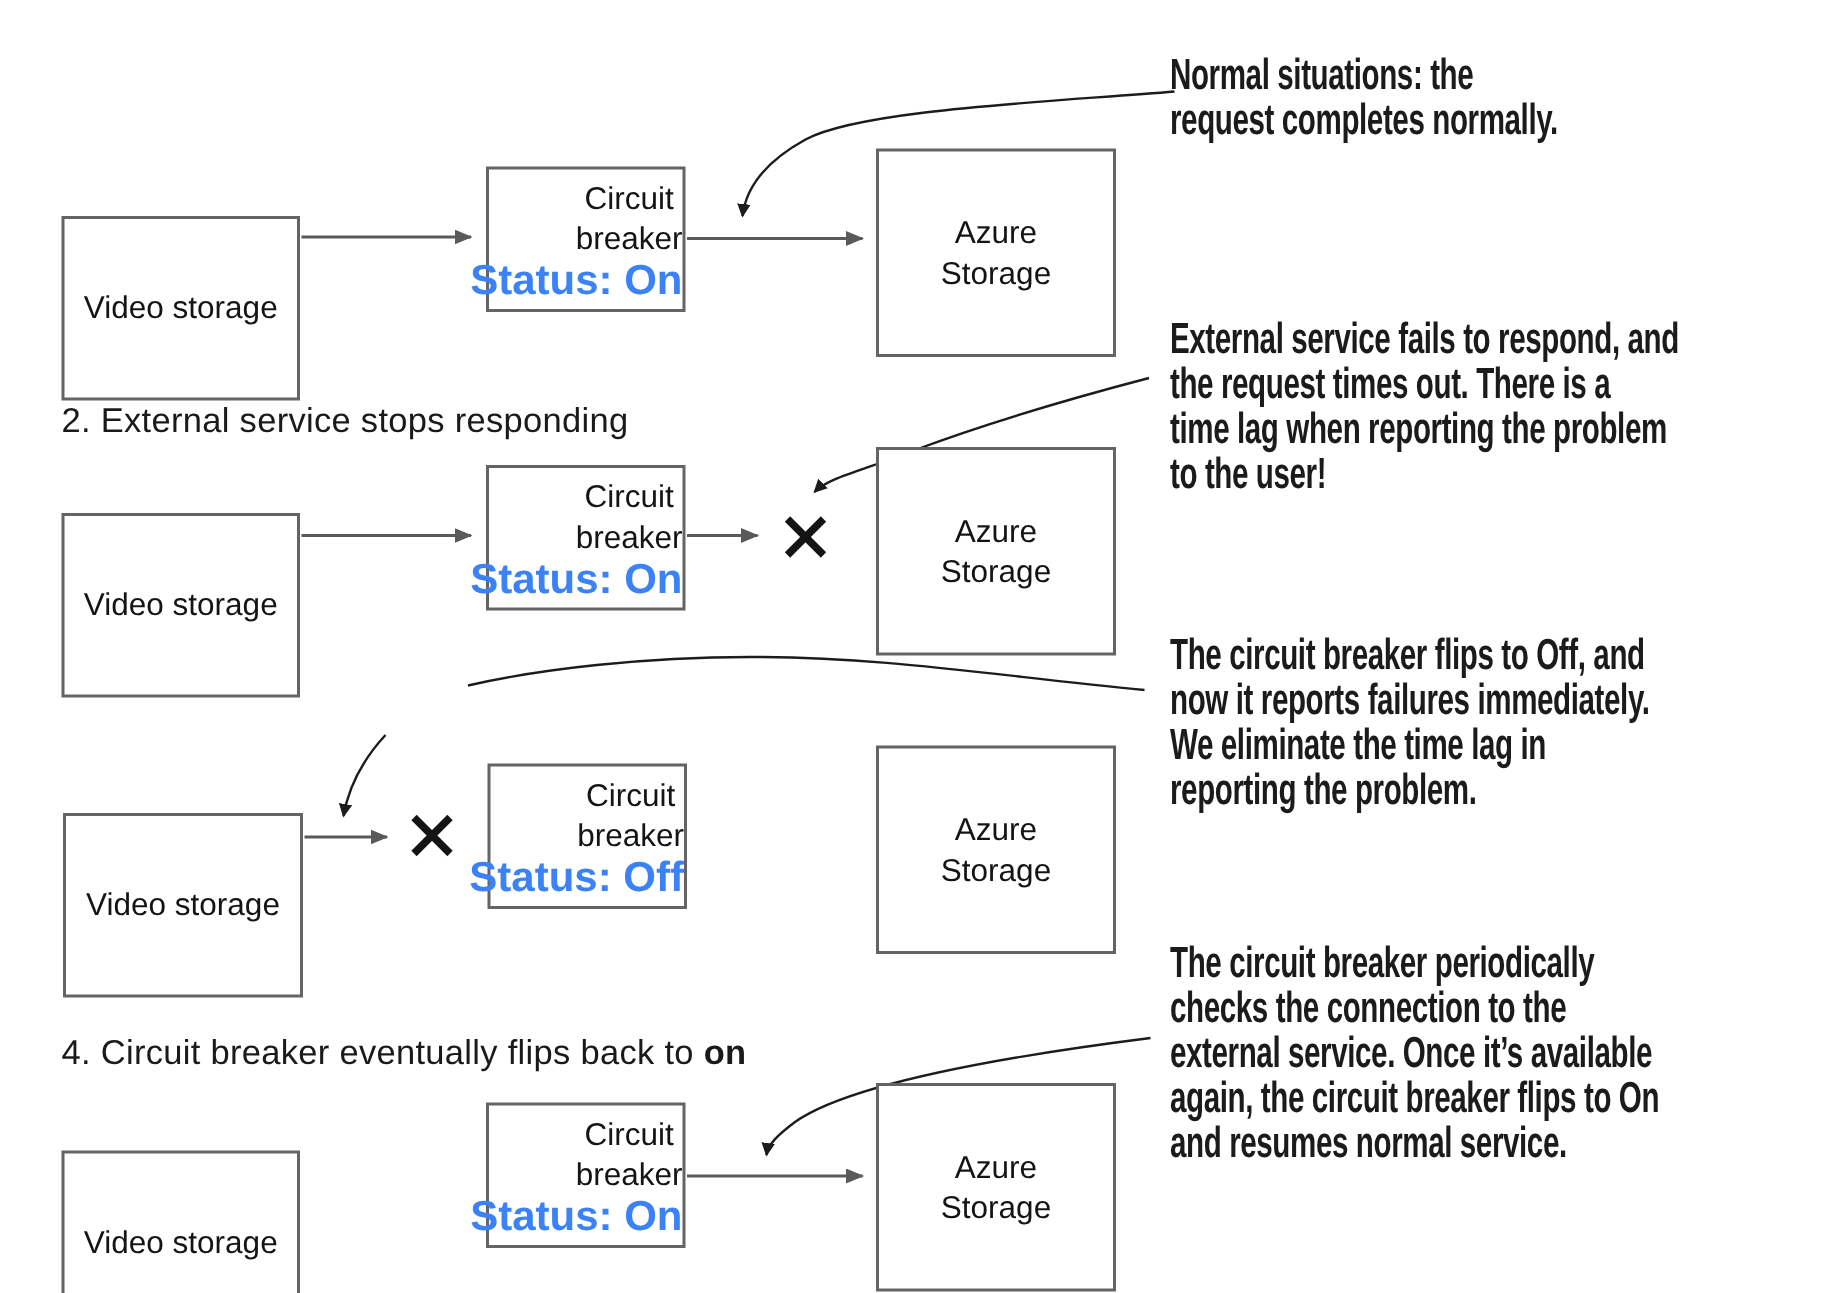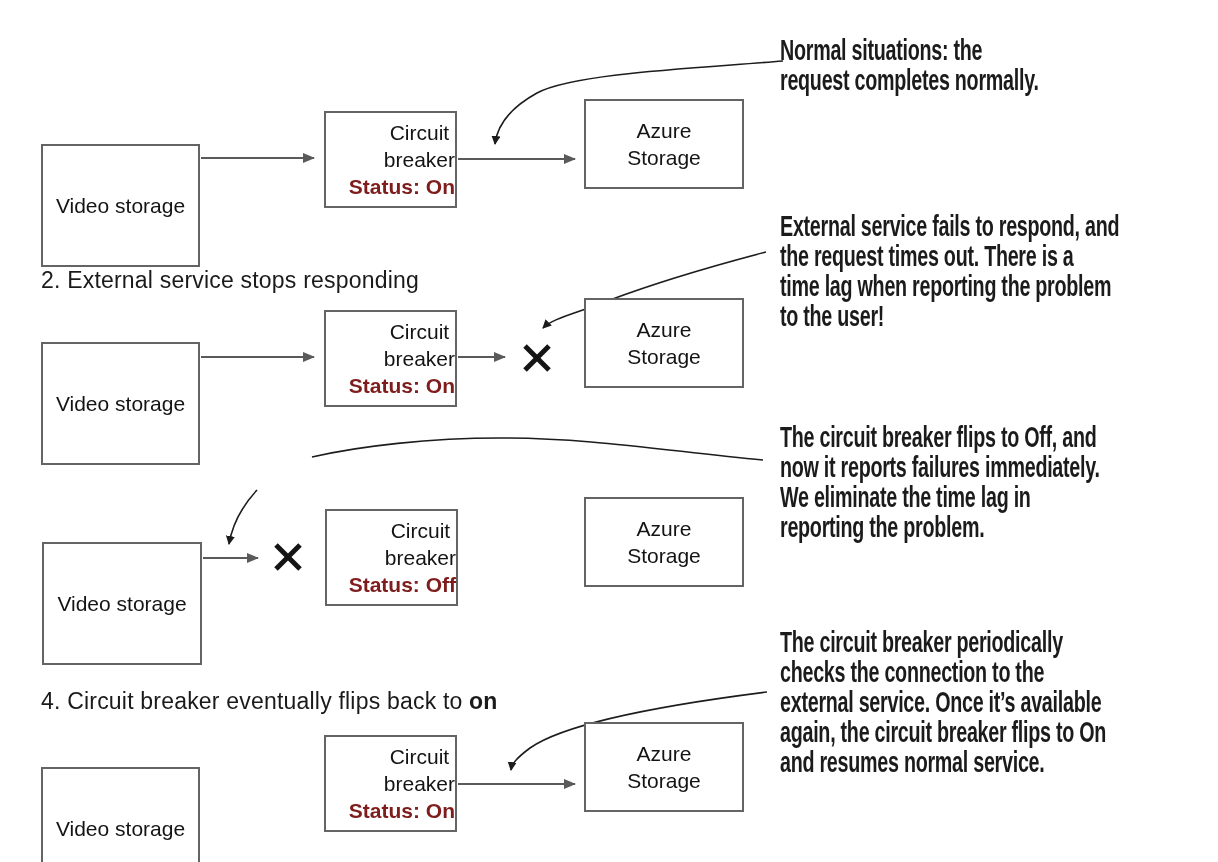--- a/index.html
+++ b/index.html
@@ -15,27 +15,27 @@
   .step-title b{font-weight:bold;}
   .node{
     position:absolute;box-sizing:border-box;border:2px solid #646464;
     background:#ffffff;display:flex;flex-direction:column;
     align-items:center;justify-content:center;text-align:center;
   }
   .node-label{
     font-size:21px;line-height:27px;white-space:pre-line;color:#141414;
   }
   .status-label{
-    font-size:21px;line-height:27px;font-weight:bold;color:#7f1d1d;
+    font-size:28px;line-height:27px;font-weight:bold;color:#3b82f6;
     white-space:nowrap;
   }
   
   .video{left:41px;width:159px;height:123px;margin-top:45px;}
   .breaker{left:324px;width:133px;height:97px;align-items:flex-end;}
-  .azure{left:584px;width:160px;height:90px;}
+  .azure{left:584px;width:160px;height:139px;}
   .r1.video{top:99px;}  .r1.breaker{top:111px;} .r1.azure{top:99px;}
   .r2.video{top:297px;} .r2.breaker{top:310px;} .r2.azure{top:298px;}
   .r3.video{top:497px;left:42px;width:160px;} .r3.breaker{top:509px;left:325px;} .r3.azure{top:497px;}
   .r4.video{top:722px;} .r4.breaker{top:735px;} .r4.azure{top:722px;}
   .t1{left:41px;top:60px;} .t2{left:41px;top:266px;}
   .t3{left:41px;top:464px;} .t4{left:41px;top:687px;}
   .annotation{
     position:absolute;left:780px;width:700px;
     font-size:29px;line-height:30px;font-weight:bold;color:#1b1b1b;
     white-space:pre-line;letter-spacing:-0.4px;

